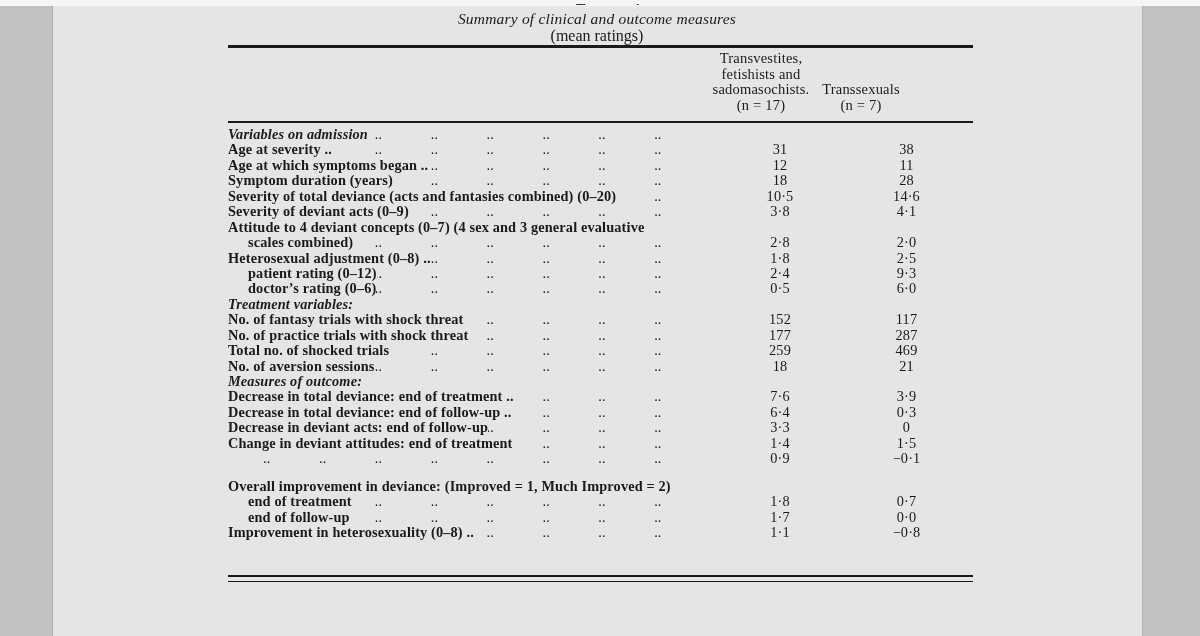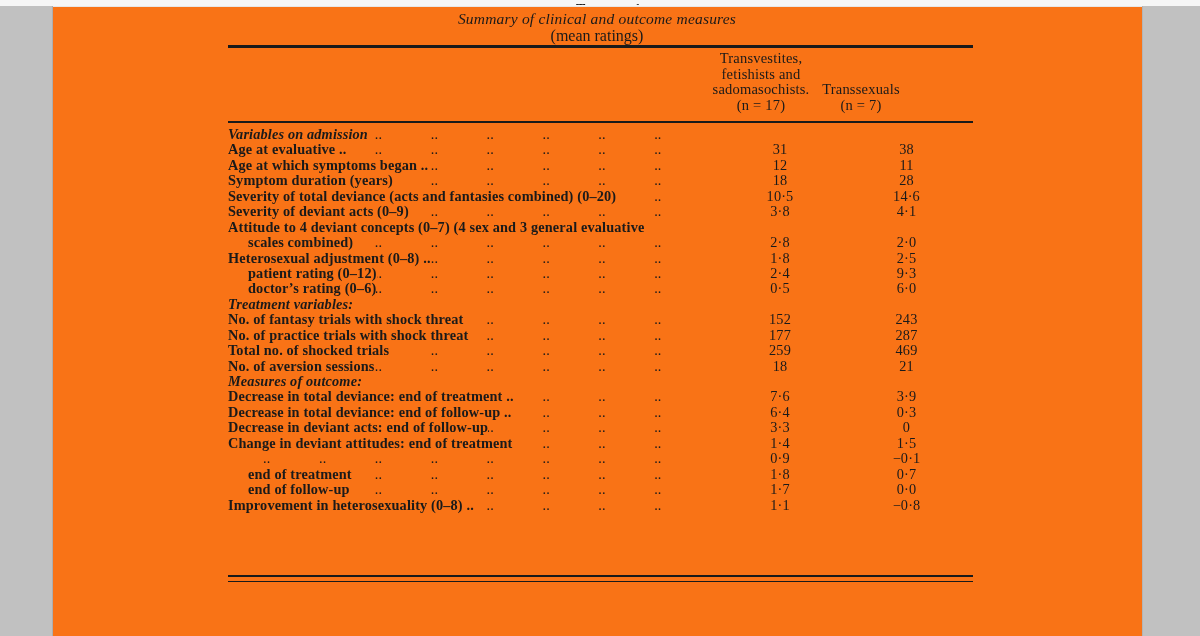--- a/index.html
+++ b/index.html
@@ -10,21 +10,21 @@
     color:#1a1a1a;
   }
   .screen{position:absolute;inset:0;}
   .topbar{
     position:absolute;left:0;top:0;width:1200px;height:6px;
     background:#f6f6f6;border-bottom:1px solid #e7e7e7;z-index:1;
   }
   .side{position:absolute;top:6px;height:630px;background:#c1c1c1;z-index:2;}
   .side.left{left:0;width:52px;border-right:1px solid #aeaeae;}
   .side.right{left:1142px;width:58px;border-left:1px solid #b4b4b4;}
-  .page{position:absolute;left:52px;top:6px;width:1090px;height:630px;background:#f97316;}
+  .page{position:absolute;left:52px;top:6px;width:1090px;height:630px;background:#e5e5e5;}
   
   .clip-head{
     position:absolute;left:480px;top:0;width:260px;height:5px;
     overflow:hidden;z-index:3;text-align:center;
   }
   .clip-head span{
     display:inline-block;margin-top:-12px;
     font-weight:bold;font-size:14px;letter-spacing:3px;
     font-variant:small-caps;color:#1a1a1a;white-space:nowrap;
   }
@@ -97,21 +97,21 @@
     <div class="rows" id="rows">
         <div class="row italic">
           <span class="rlabel">Variables on admission</span>
           <div class="leader">
             <span>..&nbsp;&nbsp;&nbsp;&nbsp;&nbsp;&nbsp;&nbsp;&nbsp;&nbsp;&nbsp;&nbsp;&nbsp;&nbsp;..&nbsp;&nbsp;&nbsp;&nbsp;&nbsp;&nbsp;&nbsp;&nbsp;&nbsp;&nbsp;&nbsp;&nbsp;&nbsp;..&nbsp;&nbsp;&nbsp;&nbsp;&nbsp;&nbsp;&nbsp;&nbsp;&nbsp;&nbsp;&nbsp;&nbsp;&nbsp;..&nbsp;&nbsp;&nbsp;&nbsp;&nbsp;&nbsp;&nbsp;&nbsp;&nbsp;&nbsp;&nbsp;&nbsp;&nbsp;..&nbsp;&nbsp;&nbsp;&nbsp;&nbsp;&nbsp;&nbsp;&nbsp;&nbsp;&nbsp;&nbsp;&nbsp;&nbsp;..&nbsp;&nbsp;&nbsp;&nbsp;&nbsp;&nbsp;&nbsp;&nbsp;&nbsp;&nbsp;&nbsp;&nbsp;&nbsp;..&nbsp;&nbsp;&nbsp;&nbsp;&nbsp;&nbsp;&nbsp;&nbsp;&nbsp;&nbsp;&nbsp;&nbsp;&nbsp;..&nbsp;&nbsp;&nbsp;&nbsp;&nbsp;&nbsp;&nbsp;&nbsp;&nbsp;&nbsp;&nbsp;&nbsp;&nbsp;..&nbsp;&nbsp;&nbsp;&nbsp;&nbsp;&nbsp;&nbsp;&nbsp;&nbsp;&nbsp;&nbsp;&nbsp;&nbsp;..&nbsp;&nbsp;&nbsp;&nbsp;&nbsp;&nbsp;&nbsp;&nbsp;&nbsp;&nbsp;&nbsp;&nbsp;&nbsp;..&nbsp;&nbsp;&nbsp;&nbsp;&nbsp;&nbsp;&nbsp;&nbsp;&nbsp;&nbsp;&nbsp;&nbsp;&nbsp;..&nbsp;&nbsp;&nbsp;&nbsp;&nbsp;&nbsp;&nbsp;&nbsp;&nbsp;&nbsp;&nbsp;&nbsp;&nbsp;</span>
           </div>
           <div class="val v1"></div>
           <div class="val v2"></div>
         </div>
         <div class="row">
-          <span class="rlabel">Age at evaluative ..</span>
+          <span class="rlabel">Age at severity ..</span>
           <div class="leader">
             <span>..&nbsp;&nbsp;&nbsp;&nbsp;&nbsp;&nbsp;&nbsp;&nbsp;&nbsp;&nbsp;&nbsp;&nbsp;&nbsp;..&nbsp;&nbsp;&nbsp;&nbsp;&nbsp;&nbsp;&nbsp;&nbsp;&nbsp;&nbsp;&nbsp;&nbsp;&nbsp;..&nbsp;&nbsp;&nbsp;&nbsp;&nbsp;&nbsp;&nbsp;&nbsp;&nbsp;&nbsp;&nbsp;&nbsp;&nbsp;..&nbsp;&nbsp;&nbsp;&nbsp;&nbsp;&nbsp;&nbsp;&nbsp;&nbsp;&nbsp;&nbsp;&nbsp;&nbsp;..&nbsp;&nbsp;&nbsp;&nbsp;&nbsp;&nbsp;&nbsp;&nbsp;&nbsp;&nbsp;&nbsp;&nbsp;&nbsp;..&nbsp;&nbsp;&nbsp;&nbsp;&nbsp;&nbsp;&nbsp;&nbsp;&nbsp;&nbsp;&nbsp;&nbsp;&nbsp;..&nbsp;&nbsp;&nbsp;&nbsp;&nbsp;&nbsp;&nbsp;&nbsp;&nbsp;&nbsp;&nbsp;&nbsp;&nbsp;..&nbsp;&nbsp;&nbsp;&nbsp;&nbsp;&nbsp;&nbsp;&nbsp;&nbsp;&nbsp;&nbsp;&nbsp;&nbsp;..&nbsp;&nbsp;&nbsp;&nbsp;&nbsp;&nbsp;&nbsp;&nbsp;&nbsp;&nbsp;&nbsp;&nbsp;&nbsp;..&nbsp;&nbsp;&nbsp;&nbsp;&nbsp;&nbsp;&nbsp;&nbsp;&nbsp;&nbsp;&nbsp;&nbsp;&nbsp;..&nbsp;&nbsp;&nbsp;&nbsp;&nbsp;&nbsp;&nbsp;&nbsp;&nbsp;&nbsp;&nbsp;&nbsp;&nbsp;..&nbsp;&nbsp;&nbsp;&nbsp;&nbsp;&nbsp;&nbsp;&nbsp;&nbsp;&nbsp;&nbsp;&nbsp;&nbsp;</span>
           </div>
           <div class="val v1">31</div>
           <div class="val v2">38</div>
         </div>
         <div class="row">
           <span class="rlabel">Age at which symptoms began ..</span>
           <div class="leader">
             <span>..&nbsp;&nbsp;&nbsp;&nbsp;&nbsp;&nbsp;&nbsp;&nbsp;&nbsp;&nbsp;&nbsp;&nbsp;&nbsp;..&nbsp;&nbsp;&nbsp;&nbsp;&nbsp;&nbsp;&nbsp;&nbsp;&nbsp;&nbsp;&nbsp;&nbsp;&nbsp;..&nbsp;&nbsp;&nbsp;&nbsp;&nbsp;&nbsp;&nbsp;&nbsp;&nbsp;&nbsp;&nbsp;&nbsp;&nbsp;..&nbsp;&nbsp;&nbsp;&nbsp;&nbsp;&nbsp;&nbsp;&nbsp;&nbsp;&nbsp;&nbsp;&nbsp;&nbsp;..&nbsp;&nbsp;&nbsp;&nbsp;&nbsp;&nbsp;&nbsp;&nbsp;&nbsp;&nbsp;&nbsp;&nbsp;&nbsp;..&nbsp;&nbsp;&nbsp;&nbsp;&nbsp;&nbsp;&nbsp;&nbsp;&nbsp;&nbsp;&nbsp;&nbsp;&nbsp;..&nbsp;&nbsp;&nbsp;&nbsp;&nbsp;&nbsp;&nbsp;&nbsp;&nbsp;&nbsp;&nbsp;&nbsp;&nbsp;..&nbsp;&nbsp;&nbsp;&nbsp;&nbsp;&nbsp;&nbsp;&nbsp;&nbsp;&nbsp;&nbsp;&nbsp;&nbsp;..&nbsp;&nbsp;&nbsp;&nbsp;&nbsp;&nbsp;&nbsp;&nbsp;&nbsp;&nbsp;&nbsp;&nbsp;&nbsp;..&nbsp;&nbsp;&nbsp;&nbsp;&nbsp;&nbsp;&nbsp;&nbsp;&nbsp;&nbsp;&nbsp;&nbsp;&nbsp;..&nbsp;&nbsp;&nbsp;&nbsp;&nbsp;&nbsp;&nbsp;&nbsp;&nbsp;&nbsp;&nbsp;&nbsp;&nbsp;..&nbsp;&nbsp;&nbsp;&nbsp;&nbsp;&nbsp;&nbsp;&nbsp;&nbsp;&nbsp;&nbsp;&nbsp;&nbsp;</span>
@@ -180,21 +180,21 @@
         </div>
         <div class="row italic full gap6">
           <span class="rlabel">Treatment variables:</span>
         </div>
         <div class="row">
           <span class="rlabel">No. of fantasy trials with shock threat</span>
           <div class="leader">
             <span>..&nbsp;&nbsp;&nbsp;&nbsp;&nbsp;&nbsp;&nbsp;&nbsp;&nbsp;&nbsp;&nbsp;&nbsp;&nbsp;..&nbsp;&nbsp;&nbsp;&nbsp;&nbsp;&nbsp;&nbsp;&nbsp;&nbsp;&nbsp;&nbsp;&nbsp;&nbsp;..&nbsp;&nbsp;&nbsp;&nbsp;&nbsp;&nbsp;&nbsp;&nbsp;&nbsp;&nbsp;&nbsp;&nbsp;&nbsp;..&nbsp;&nbsp;&nbsp;&nbsp;&nbsp;&nbsp;&nbsp;&nbsp;&nbsp;&nbsp;&nbsp;&nbsp;&nbsp;..&nbsp;&nbsp;&nbsp;&nbsp;&nbsp;&nbsp;&nbsp;&nbsp;&nbsp;&nbsp;&nbsp;&nbsp;&nbsp;..&nbsp;&nbsp;&nbsp;&nbsp;&nbsp;&nbsp;&nbsp;&nbsp;&nbsp;&nbsp;&nbsp;&nbsp;&nbsp;..&nbsp;&nbsp;&nbsp;&nbsp;&nbsp;&nbsp;&nbsp;&nbsp;&nbsp;&nbsp;&nbsp;&nbsp;&nbsp;..&nbsp;&nbsp;&nbsp;&nbsp;&nbsp;&nbsp;&nbsp;&nbsp;&nbsp;&nbsp;&nbsp;&nbsp;&nbsp;..&nbsp;&nbsp;&nbsp;&nbsp;&nbsp;&nbsp;&nbsp;&nbsp;&nbsp;&nbsp;&nbsp;&nbsp;&nbsp;..&nbsp;&nbsp;&nbsp;&nbsp;&nbsp;&nbsp;&nbsp;&nbsp;&nbsp;&nbsp;&nbsp;&nbsp;&nbsp;..&nbsp;&nbsp;&nbsp;&nbsp;&nbsp;&nbsp;&nbsp;&nbsp;&nbsp;&nbsp;&nbsp;&nbsp;&nbsp;..&nbsp;&nbsp;&nbsp;&nbsp;&nbsp;&nbsp;&nbsp;&nbsp;&nbsp;&nbsp;&nbsp;&nbsp;&nbsp;</span>
           </div>
           <div class="val v1">152</div>
-          <div class="val v2">243</div>
+          <div class="val v2">117</div>
         </div>
         <div class="row">
           <span class="rlabel">No. of practice trials with shock threat</span>
           <div class="leader">
             <span>..&nbsp;&nbsp;&nbsp;&nbsp;&nbsp;&nbsp;&nbsp;&nbsp;&nbsp;&nbsp;&nbsp;&nbsp;&nbsp;..&nbsp;&nbsp;&nbsp;&nbsp;&nbsp;&nbsp;&nbsp;&nbsp;&nbsp;&nbsp;&nbsp;&nbsp;&nbsp;..&nbsp;&nbsp;&nbsp;&nbsp;&nbsp;&nbsp;&nbsp;&nbsp;&nbsp;&nbsp;&nbsp;&nbsp;&nbsp;..&nbsp;&nbsp;&nbsp;&nbsp;&nbsp;&nbsp;&nbsp;&nbsp;&nbsp;&nbsp;&nbsp;&nbsp;&nbsp;..&nbsp;&nbsp;&nbsp;&nbsp;&nbsp;&nbsp;&nbsp;&nbsp;&nbsp;&nbsp;&nbsp;&nbsp;&nbsp;..&nbsp;&nbsp;&nbsp;&nbsp;&nbsp;&nbsp;&nbsp;&nbsp;&nbsp;&nbsp;&nbsp;&nbsp;&nbsp;..&nbsp;&nbsp;&nbsp;&nbsp;&nbsp;&nbsp;&nbsp;&nbsp;&nbsp;&nbsp;&nbsp;&nbsp;&nbsp;..&nbsp;&nbsp;&nbsp;&nbsp;&nbsp;&nbsp;&nbsp;&nbsp;&nbsp;&nbsp;&nbsp;&nbsp;&nbsp;..&nbsp;&nbsp;&nbsp;&nbsp;&nbsp;&nbsp;&nbsp;&nbsp;&nbsp;&nbsp;&nbsp;&nbsp;&nbsp;..&nbsp;&nbsp;&nbsp;&nbsp;&nbsp;&nbsp;&nbsp;&nbsp;&nbsp;&nbsp;&nbsp;&nbsp;&nbsp;..&nbsp;&nbsp;&nbsp;&nbsp;&nbsp;&nbsp;&nbsp;&nbsp;&nbsp;&nbsp;&nbsp;&nbsp;&nbsp;..&nbsp;&nbsp;&nbsp;&nbsp;&nbsp;&nbsp;&nbsp;&nbsp;&nbsp;&nbsp;&nbsp;&nbsp;&nbsp;</span>
           </div>
           <div class="val v1">177</div>
           <div class="val v2">287</div>
         </div>
         <div class="row">
@@ -247,20 +247,23 @@
           </div>
           <div class="val v1">1·4</div>
           <div class="val v2">1·5</div>
         </div>
         <div class="row">
           <div class="leader">
             <span>..&nbsp;&nbsp;&nbsp;&nbsp;&nbsp;&nbsp;&nbsp;&nbsp;&nbsp;&nbsp;&nbsp;&nbsp;&nbsp;..&nbsp;&nbsp;&nbsp;&nbsp;&nbsp;&nbsp;&nbsp;&nbsp;&nbsp;&nbsp;&nbsp;&nbsp;&nbsp;..&nbsp;&nbsp;&nbsp;&nbsp;&nbsp;&nbsp;&nbsp;&nbsp;&nbsp;&nbsp;&nbsp;&nbsp;&nbsp;..&nbsp;&nbsp;&nbsp;&nbsp;&nbsp;&nbsp;&nbsp;&nbsp;&nbsp;&nbsp;&nbsp;&nbsp;&nbsp;..&nbsp;&nbsp;&nbsp;&nbsp;&nbsp;&nbsp;&nbsp;&nbsp;&nbsp;&nbsp;&nbsp;&nbsp;&nbsp;..&nbsp;&nbsp;&nbsp;&nbsp;&nbsp;&nbsp;&nbsp;&nbsp;&nbsp;&nbsp;&nbsp;&nbsp;&nbsp;..&nbsp;&nbsp;&nbsp;&nbsp;&nbsp;&nbsp;&nbsp;&nbsp;&nbsp;&nbsp;&nbsp;&nbsp;&nbsp;..&nbsp;&nbsp;&nbsp;&nbsp;&nbsp;&nbsp;&nbsp;&nbsp;&nbsp;&nbsp;&nbsp;&nbsp;&nbsp;..&nbsp;&nbsp;&nbsp;&nbsp;&nbsp;&nbsp;&nbsp;&nbsp;&nbsp;&nbsp;&nbsp;&nbsp;&nbsp;..&nbsp;&nbsp;&nbsp;&nbsp;&nbsp;&nbsp;&nbsp;&nbsp;&nbsp;&nbsp;&nbsp;&nbsp;&nbsp;..&nbsp;&nbsp;&nbsp;&nbsp;&nbsp;&nbsp;&nbsp;&nbsp;&nbsp;&nbsp;&nbsp;&nbsp;&nbsp;..&nbsp;&nbsp;&nbsp;&nbsp;&nbsp;&nbsp;&nbsp;&nbsp;&nbsp;&nbsp;&nbsp;&nbsp;&nbsp;</span>
           </div>
           <div class="val v1">0·9</div>
           <div class="val v2">−0·1</div>
+        </div>
+        <div class="row full gap12">
+          <span class="rlabel">Overall improvement in deviance: (Improved = 1, Much Improved = 2)</span>
         </div>
         <div class="row">
           <span class="rlabel" style="padding-left: 20px;">end of treatment</span>
           <div class="leader">
             <span>..&nbsp;&nbsp;&nbsp;&nbsp;&nbsp;&nbsp;&nbsp;&nbsp;&nbsp;&nbsp;&nbsp;&nbsp;&nbsp;..&nbsp;&nbsp;&nbsp;&nbsp;&nbsp;&nbsp;&nbsp;&nbsp;&nbsp;&nbsp;&nbsp;&nbsp;&nbsp;..&nbsp;&nbsp;&nbsp;&nbsp;&nbsp;&nbsp;&nbsp;&nbsp;&nbsp;&nbsp;&nbsp;&nbsp;&nbsp;..&nbsp;&nbsp;&nbsp;&nbsp;&nbsp;&nbsp;&nbsp;&nbsp;&nbsp;&nbsp;&nbsp;&nbsp;&nbsp;..&nbsp;&nbsp;&nbsp;&nbsp;&nbsp;&nbsp;&nbsp;&nbsp;&nbsp;&nbsp;&nbsp;&nbsp;&nbsp;..&nbsp;&nbsp;&nbsp;&nbsp;&nbsp;&nbsp;&nbsp;&nbsp;&nbsp;&nbsp;&nbsp;&nbsp;&nbsp;..&nbsp;&nbsp;&nbsp;&nbsp;&nbsp;&nbsp;&nbsp;&nbsp;&nbsp;&nbsp;&nbsp;&nbsp;&nbsp;..&nbsp;&nbsp;&nbsp;&nbsp;&nbsp;&nbsp;&nbsp;&nbsp;&nbsp;&nbsp;&nbsp;&nbsp;&nbsp;..&nbsp;&nbsp;&nbsp;&nbsp;&nbsp;&nbsp;&nbsp;&nbsp;&nbsp;&nbsp;&nbsp;&nbsp;&nbsp;..&nbsp;&nbsp;&nbsp;&nbsp;&nbsp;&nbsp;&nbsp;&nbsp;&nbsp;&nbsp;&nbsp;&nbsp;&nbsp;..&nbsp;&nbsp;&nbsp;&nbsp;&nbsp;&nbsp;&nbsp;&nbsp;&nbsp;&nbsp;&nbsp;&nbsp;&nbsp;..&nbsp;&nbsp;&nbsp;&nbsp;&nbsp;&nbsp;&nbsp;&nbsp;&nbsp;&nbsp;&nbsp;&nbsp;&nbsp;</span>
           </div>
           <div class="val v1">1·8</div>
           <div class="val v2">0·7</div>
         </div>
         <div class="row">

